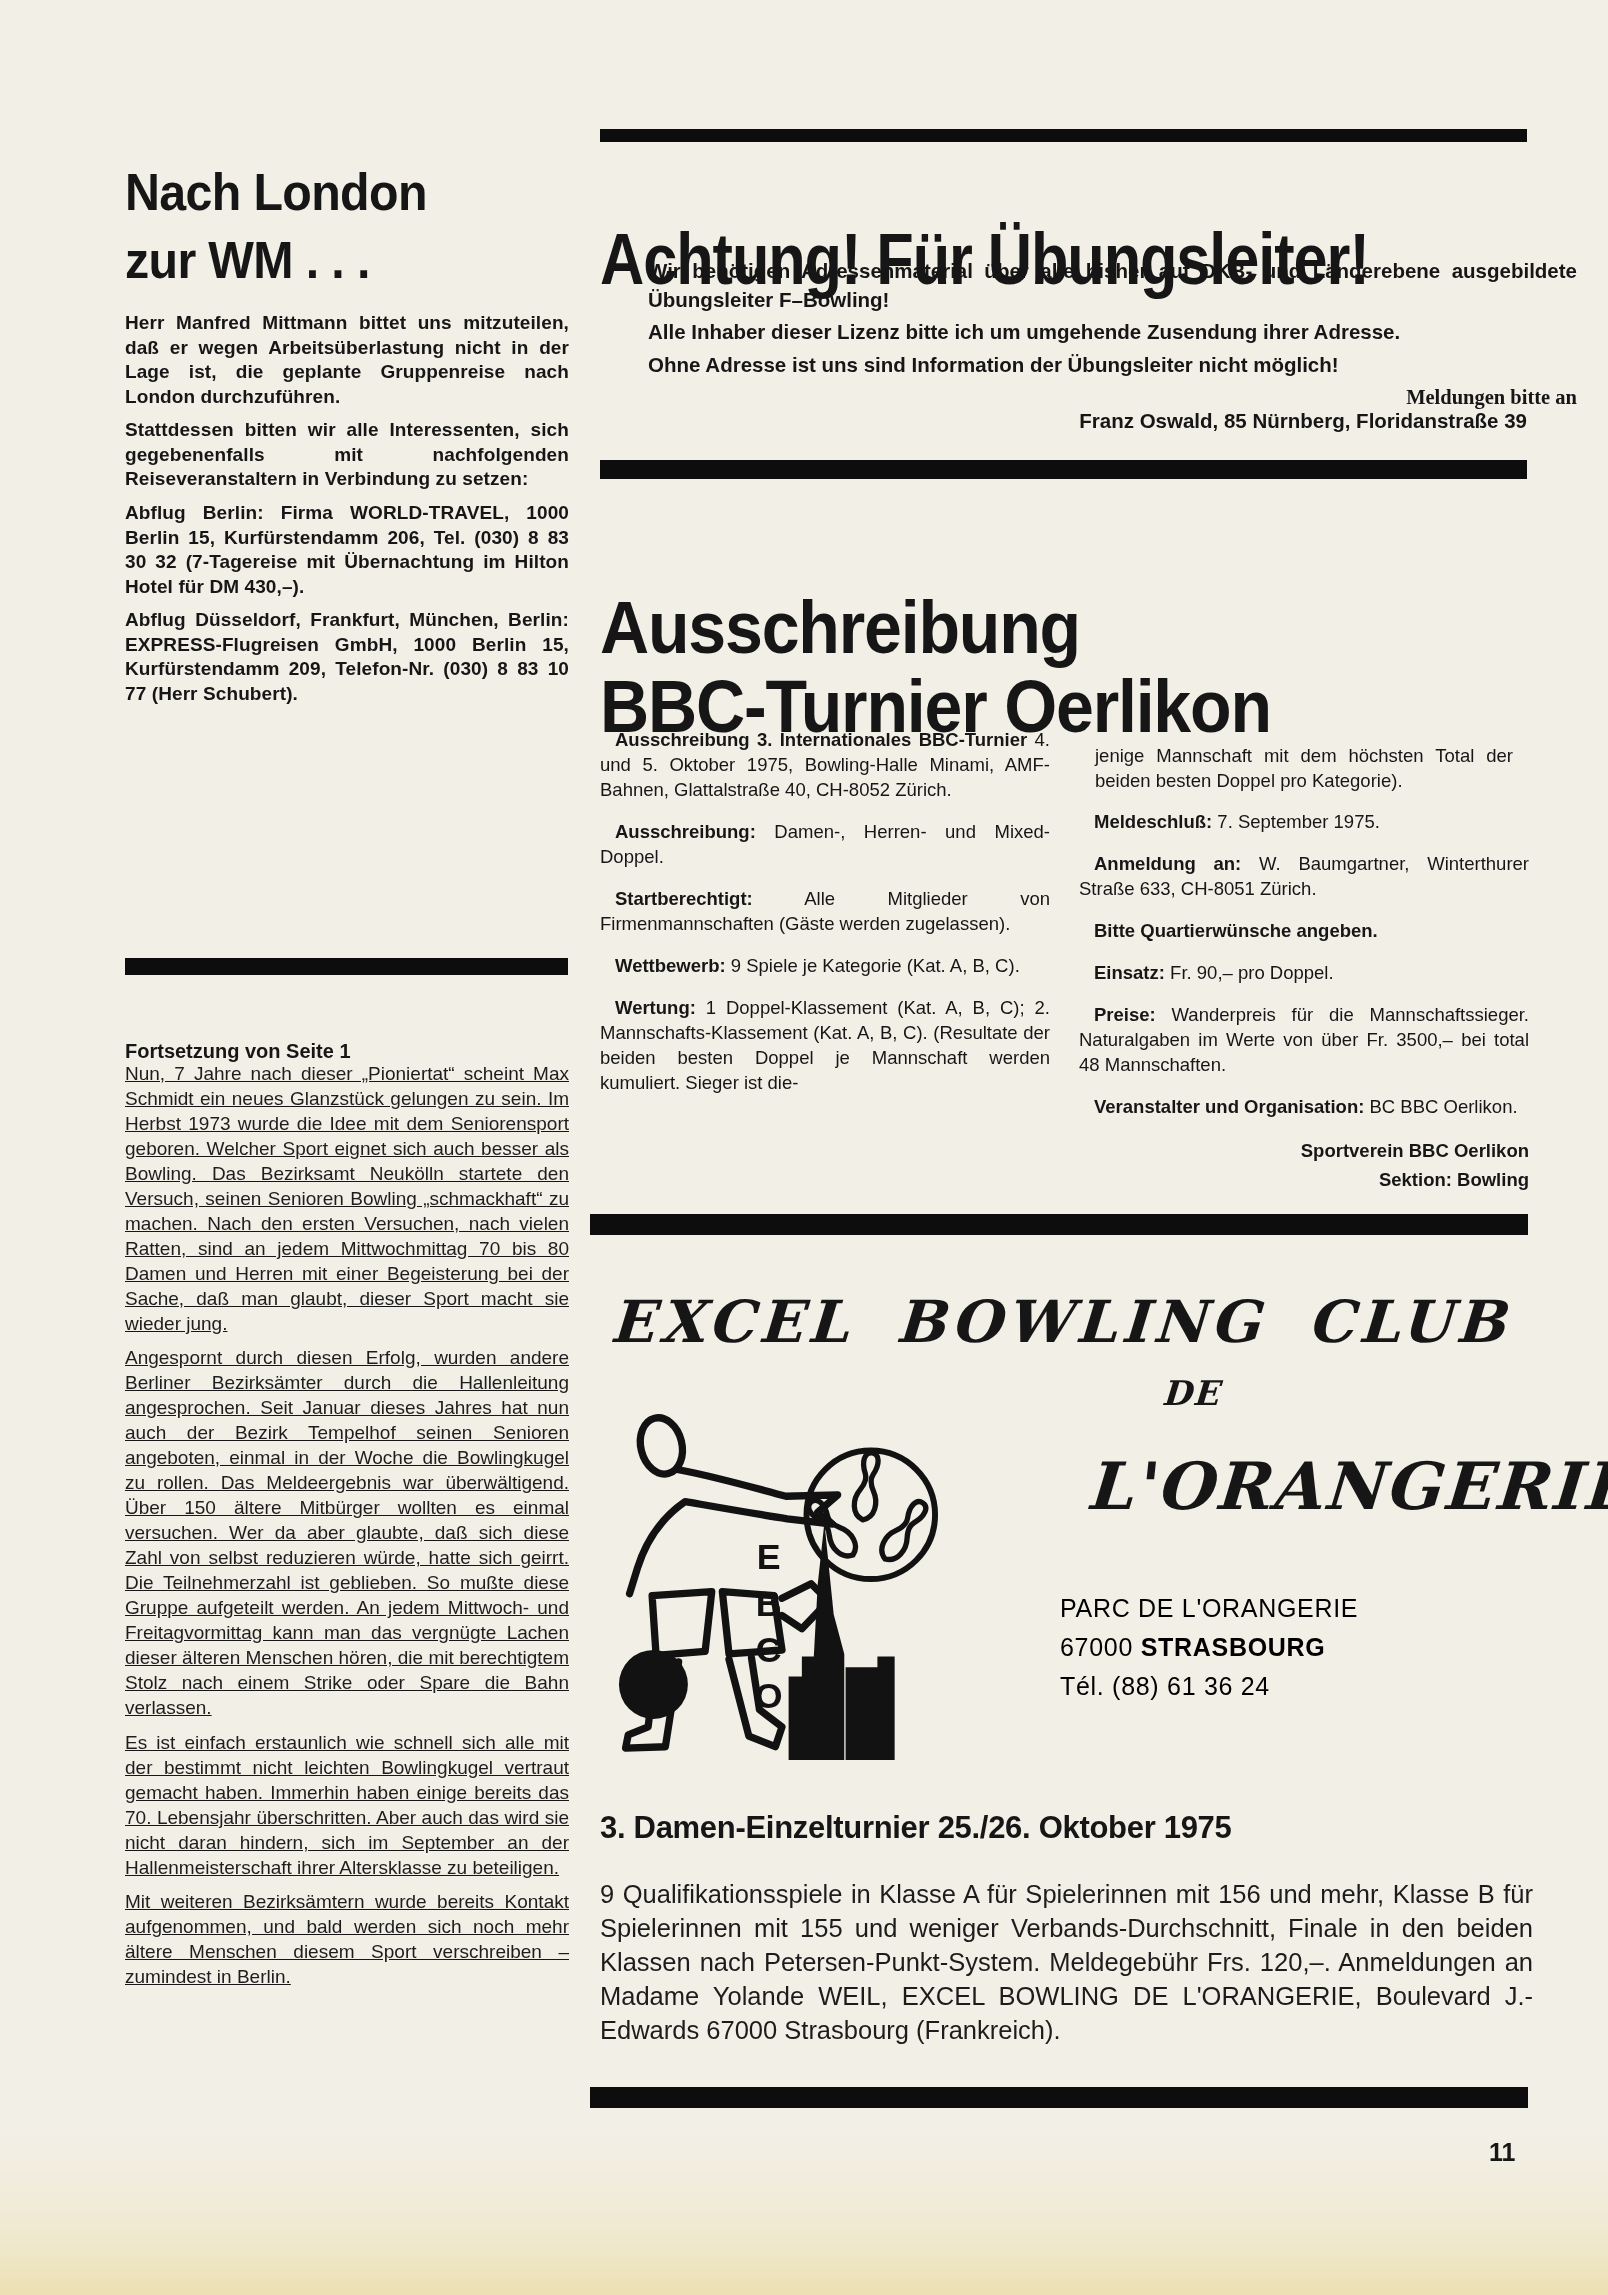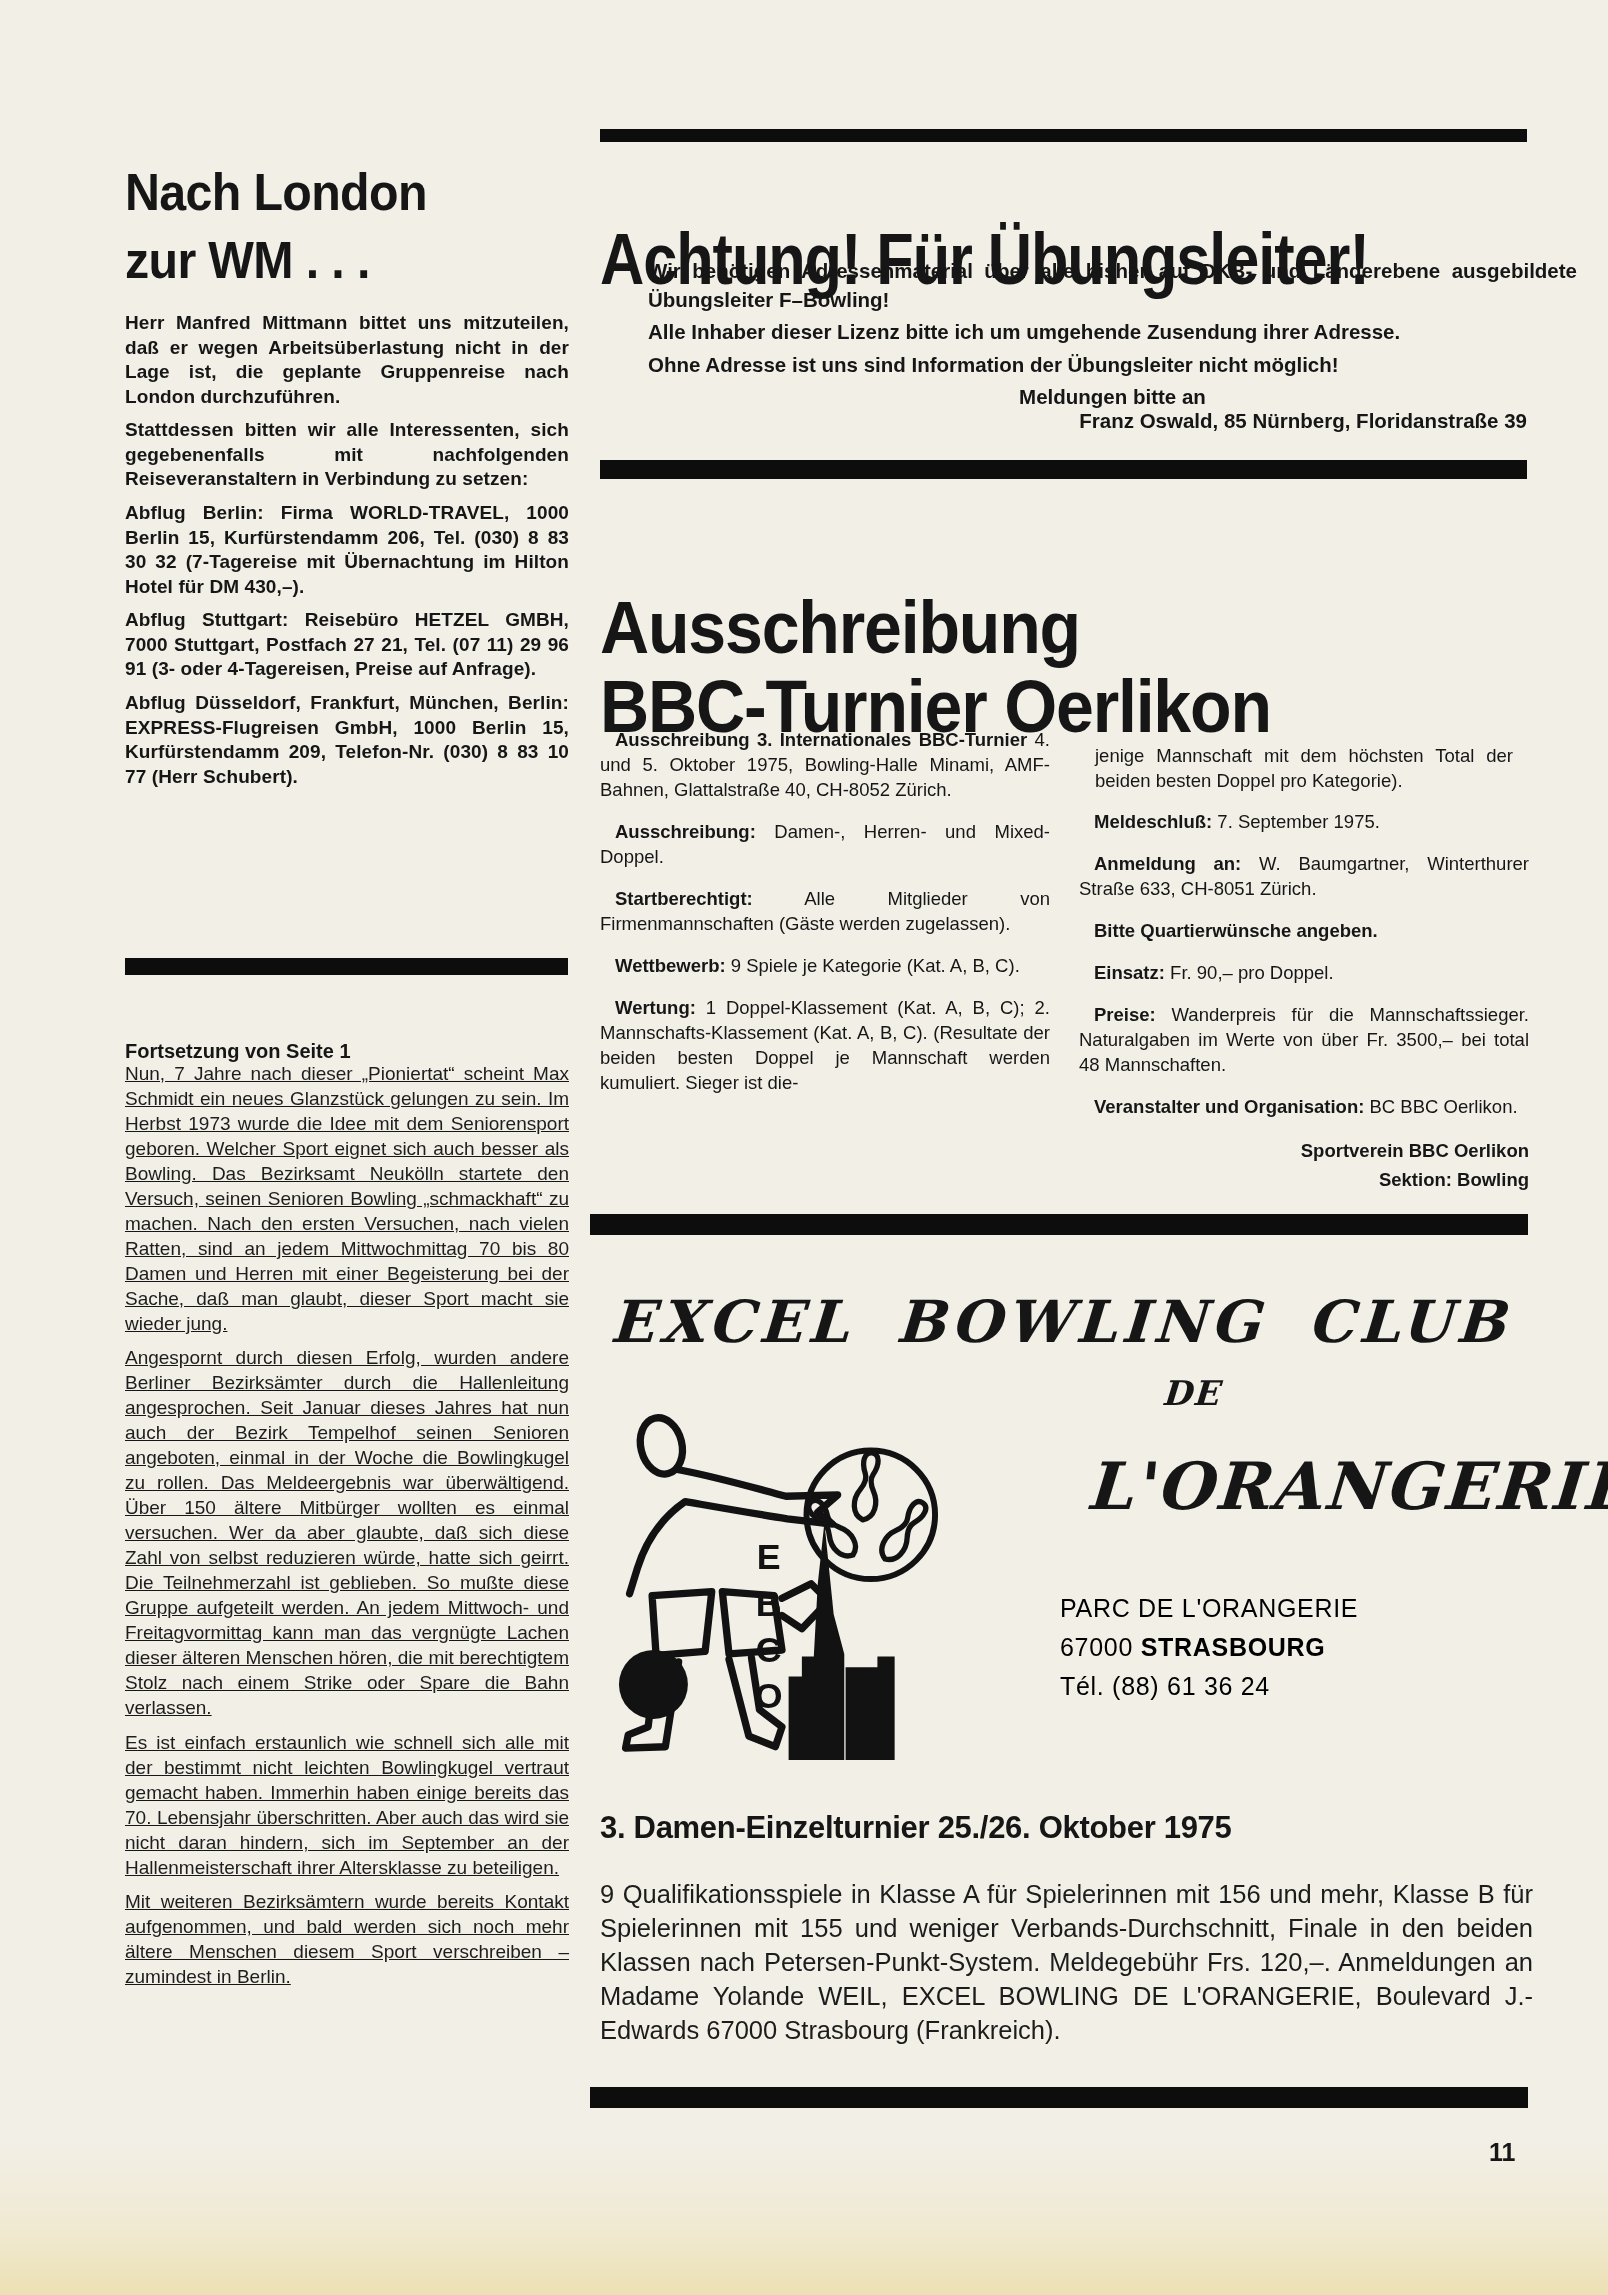--- a/index.html
+++ b/index.html
@@ -33,21 +33,21 @@
   }
   
   .bar-rt1{left:600px;top:129px;width:927px;height:13.2px;}
   .ue-title{
     left:600px;top:156px;width:1113px;
     font-size:73px;font-weight:bold;letter-spacing:-1.3px;
     transform:scaleX(0.84);transform-origin:left top;white-space:nowrap;
   }
   .ue-paras{left:600px;top:257px;width:929px;margin-left:48px;}
   .ue-paras p{margin:0 0 4px 0;font-size:20.5px;line-height:28.5px;font-weight:bold;text-align:justify;}
-  .ue-paras p.nj{text-align:center;}
+  .ue-paras p.nj{text-align:right;font-family:Liberation Serif, serif;}
   .ue-contact{left:600px;top:409px;width:927px;text-align:right;font-size:20.5px;font-weight:bold;}
   .bar-rt2{left:600px;top:460px;width:927px;height:18.5px;}
   .bbc-title{
     left:600px;top:527px;width:994px;
     font-size:74px;line-height:79px;font-weight:bold;letter-spacing:-1.3px;
     transform:scaleX(0.92);transform-origin:left top;white-space:nowrap;
   }
   .bbc-cols{left:600px;top:727px;width:930px;display:flex;gap:29px;}
   .bbc-col{width:450px;font-size:18.5px;line-height:25px;text-align:justify;}
   .bbc-col p{margin:0 0 17px 0;}
@@ -76,21 +76,20 @@
 
 <h1 class="abs lc-title">
   <span>Nach London</span><br>
   <span>zur WM . . .</span>
 </h1>
 
 <div class="abs lc-paras">
   <p>Herr Manfred Mittmann bittet uns mitzuteilen, daß er wegen Arbeitsüberlastung nicht in der Lage ist, die geplante Gruppenreise nach London durchzuführen.</p>
   <p>Stattdessen bitten wir alle Interessenten, sich gegebenenfalls mit nachfolgenden Reiseveranstaltern in Verbindung zu setzen:</p>
   <p>Abflug Berlin: Firma WORLD-TRAVEL, 1000 Berlin 15, Kurfürstendamm 206, Tel. (030) 8 83 30 32 (7-Tagereise mit Übernachtung im Hilton Hotel für DM 430,–).</p>
-  <p>Abflug Stuttgart: Reisebüro HETZEL GMBH, 7000 Stuttgart, Postfach 27 21, Tel. (07 11) 29 96 91 (3- oder 4-Tagereisen, Preise auf Anfrage).</p>
   <p>Abflug Düsseldorf, Frankfurt, München, Berlin: EXPRESS-Flugreisen GmbH, 1000 Berlin 15, Kurfürstendamm 209, Telefon-Nr. (030) 8 83 10 77 (Herr Schubert).</p>
 </div>
 
 <div class="abs bar rule-left"></div>
 
 <h3 class="abs fortsetzung-h">Fortsetzung von Seite 1</h3>
 
 <div class="abs cont-paras">
   <p>Nun, 7 Jahre nach dieser „Pioniertat“ scheint Max Schmidt ein neues Glanzstück gelungen zu sein. Im Herbst 1973 wurde die Idee mit dem Seniorensport geboren. Welcher Sport eignet sich auch besser als Bowling. Das Bezirksamt Neukölln startete den Versuch, seinen Senioren Bowling „schmackhaft“ zu machen. Nach den ersten Versuchen, nach vielen Ratten, sind an jedem Mittwochmittag 70 bis 80 Damen und Herren mit einer Begeisterung bei der Sache, daß man glaubt, dieser Sport macht sie wieder jung.</p>
   <p>Angespornt durch diesen Erfolg, wurden andere Berliner Bezirksämter durch die Hallenleitung angesprochen. Seit Januar dieses Jahres hat nun auch der Bezirk Tempelhof seinen Senioren angeboten, einmal in der Woche die Bowlingkugel zu rollen. Das Meldeergebnis war überwältigend. Über 150 ältere Mitbürger wollten es einmal versuchen. Wer da aber glaubte, daß sich diese Zahl von selbst reduzieren würde, hatte sich geirrt. Die Teilnehmerzahl ist geblieben. So mußte diese Gruppe aufgeteilt werden. An jedem Mittwoch- und Freitagvormittag kann man das vergnügte Lachen dieser älteren Menschen hören, die mit berechtigtem Stolz nach einem Strike oder Spare die Bahn verlassen.</p>

